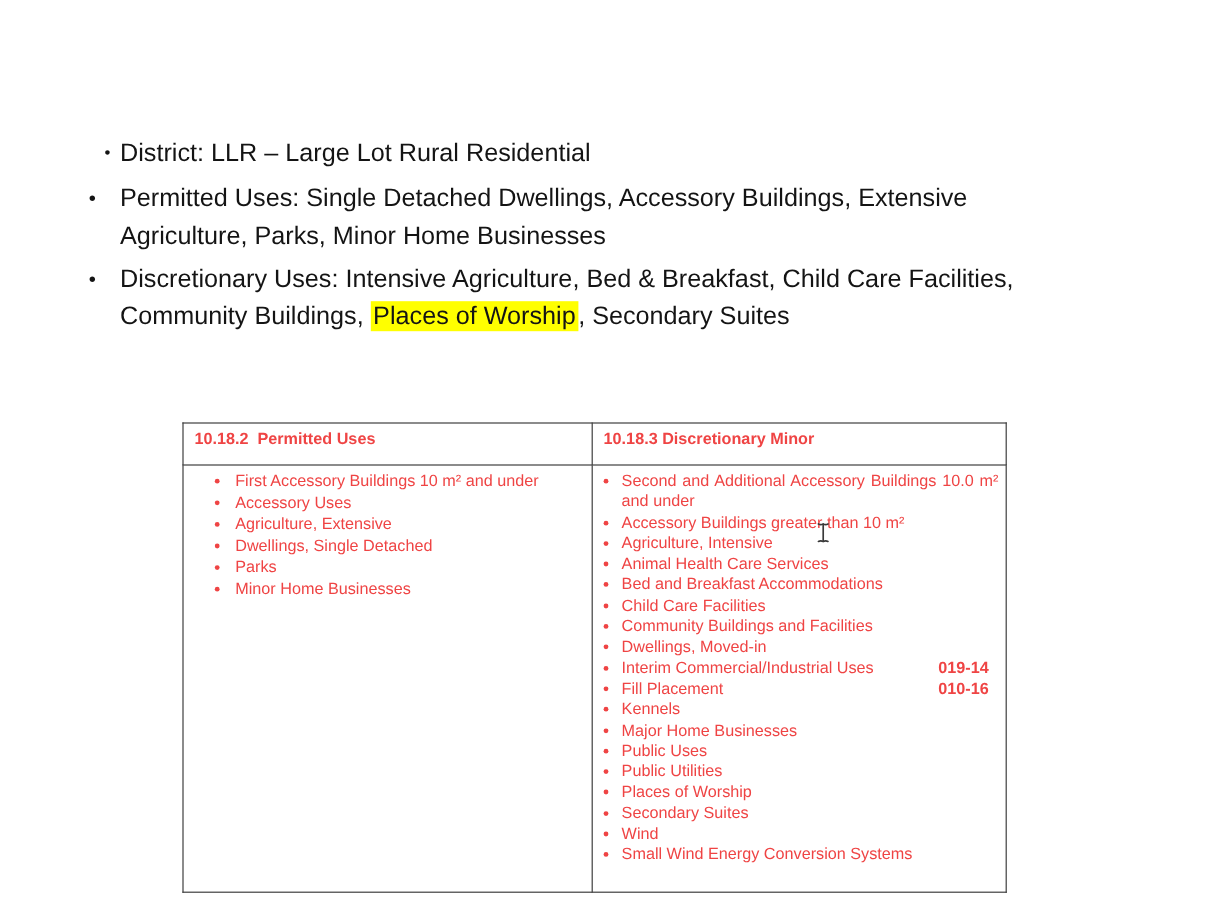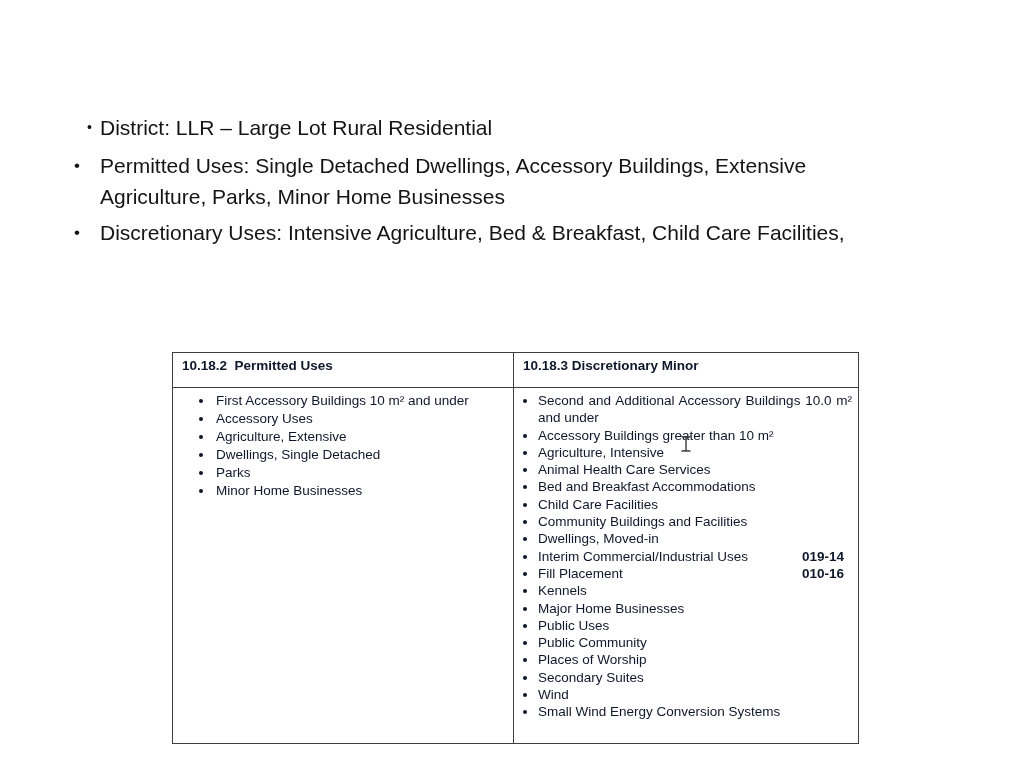--- a/index.html
+++ b/index.html
@@ -44,23 +44,23 @@
   .b2 .dot, .b3 .dot { left: 74px; }
   .b3 { top: 217px; }
   .hl { background: #ffff00; padding: 1px 2px; }
 
   
   .scan { position: absolute; left: 0; top: 0; width: 1023px; height: 751px; overflow: hidden;
     color: #222222; }
   .purpose { position: absolute; left: 168px; top: 286px; width: 700px;
     font-size: 13.2px; line-height: 16.5px; color: #242424; }
 
-  table.zoning { position: absolute; left: 172px; top: 352px;
+  table.zoning { position: absolute; left: 152px; top: 352px;
     width: 686px; border-collapse: collapse; table-layout: fixed;
-    font-size: 13.5px; color: #0f172a; padding-left: 28px; }
+    font-size: 13.5px; color: #ef4444; padding-left: 28px; }
   table.zoning col.c1 { width: 341px; }
   table.zoning col.c2 { width: 345px; }
   table.zoning th, table.zoning td { border: 1px solid #3f3f3f; vertical-align: top; }
   table.zoning th {
     text-align: left; font-weight: 700; font-size: 13.5px;
     padding: 5px 6px 14px 9px; height: 14px; white-space: pre-wrap;
   }
   table.zoning td { height: 355px; padding: 0; }
 
   ul.uses { margin: 4px 0 0 0; }
@@ -92,20 +92,21 @@
 
   <div class="bullet b2">
     <span class="dot">•</span>
     <div>Permitted Uses: Single Detached Dwellings, Accessory Buildings, Extensive</div>
     <div>Agriculture, Parks, Minor Home Businesses</div>
   </div>
 
   <div class="bullet b3">
     <span class="dot">•</span>
     <div>Discretionary Uses: Intensive Agriculture, Bed &amp; Breakfast, Child Care Facilities,</div>
+    <div><span>Community Buildings, </span><span class="hl">Places of Worship</span><span>, Secondary Suites</span></div>
   </div>
 
   <div class="scan">
 
     <div class="purpose">
     </div>
 
     <table class="zoning">
       <colgroup>
           <col class="c1">
@@ -135,21 +136,21 @@
             <li>Animal Health Care Services</li>
             <li>Bed and Breakfast Accommodations</li>
             <li>Child Care Facilities</li>
             <li>Community Buildings and Facilities</li>
             <li>Dwellings, Moved-in</li>
             <li class="has-ref"><span>Interim Commercial/Industrial Uses</span><span class="ref">019-14</span></li>
             <li class="has-ref"><span>Fill Placement</span><span class="ref">010-16</span></li>
             <li>Kennels</li>
             <li>Major Home Businesses</li>
             <li>Public Uses</li>
-            <li>Public Community</li>
+            <li>Public Utilities</li>
             <li>Places of Worship</li>
             <li>Secondary Suites</li>
             <li>Wind</li>
             <li>Small Wind Energy Conversion Systems</li>
           </ul>
         </td>
       </tr>
     </tbody>
       </table>
 

